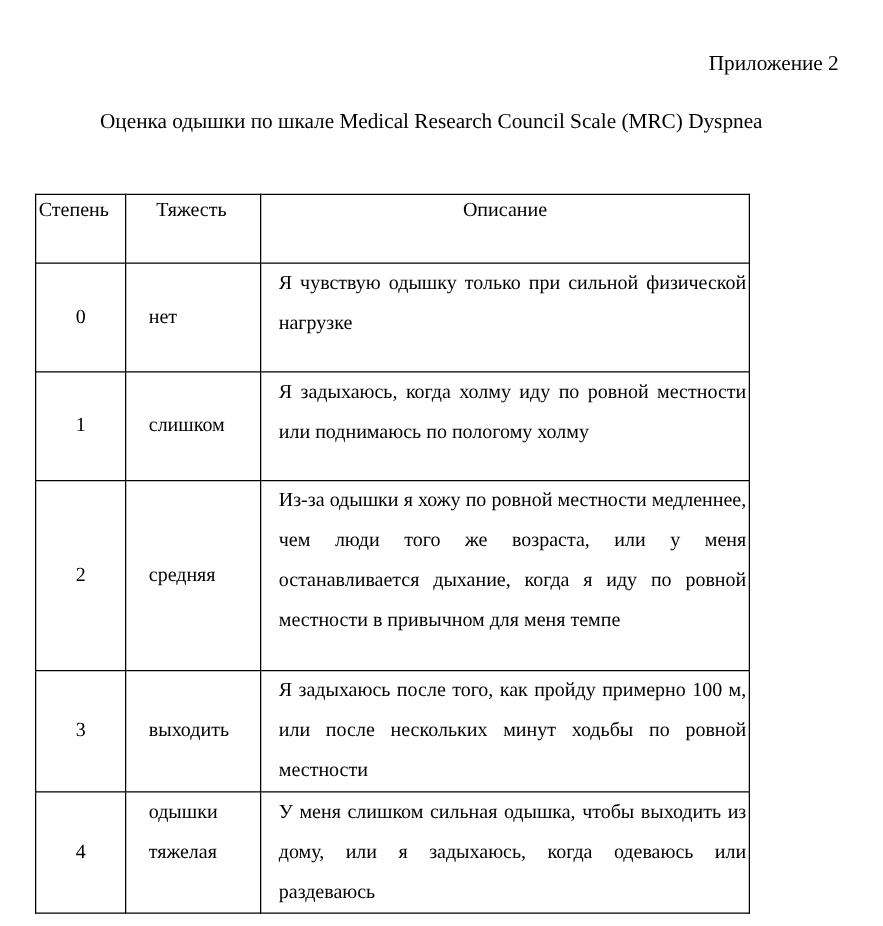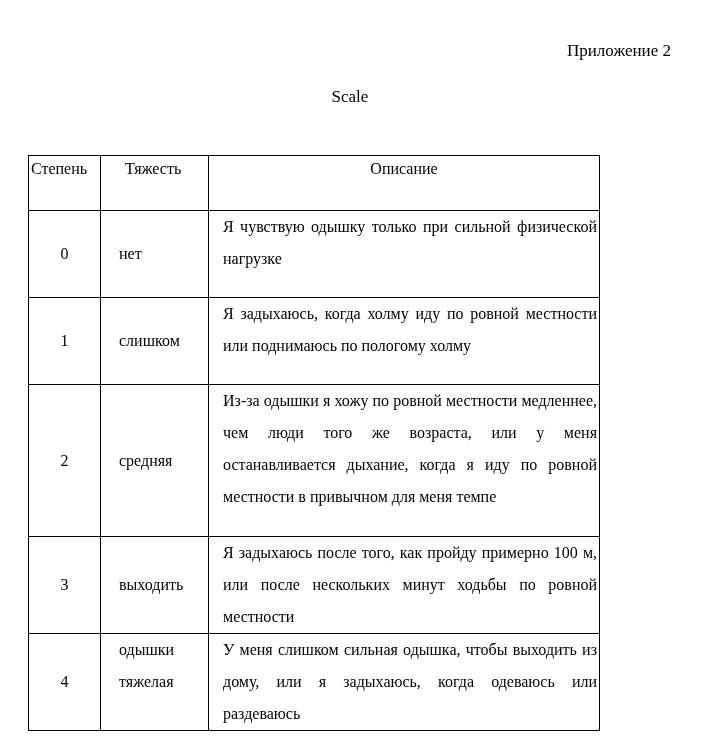--- a/index.html
+++ b/index.html
@@ -42,21 +42,21 @@
   tr.r2 td { height: 151px; }
   tr.r3 td { height: 86px; }
   tr.r4 td { height: 85px; }
 </style>
 </head>
 <body>
 
 <div class="appendix">Приложение 2</div>
 
 <div class="title">
-  <span class="l2">Scale</span>
+  <span class="l1">Оценка одышки по шкале Medical Research Council Scale (MRC) Dyspnea</span>
 </div>
 
 <table>
   <thead>
     <tr>
       <th class="c1">Степень</th>
       <th class="c2">Тяжесть</th>
       <th class="c3">Описание</th>
     </tr>
   </thead>

